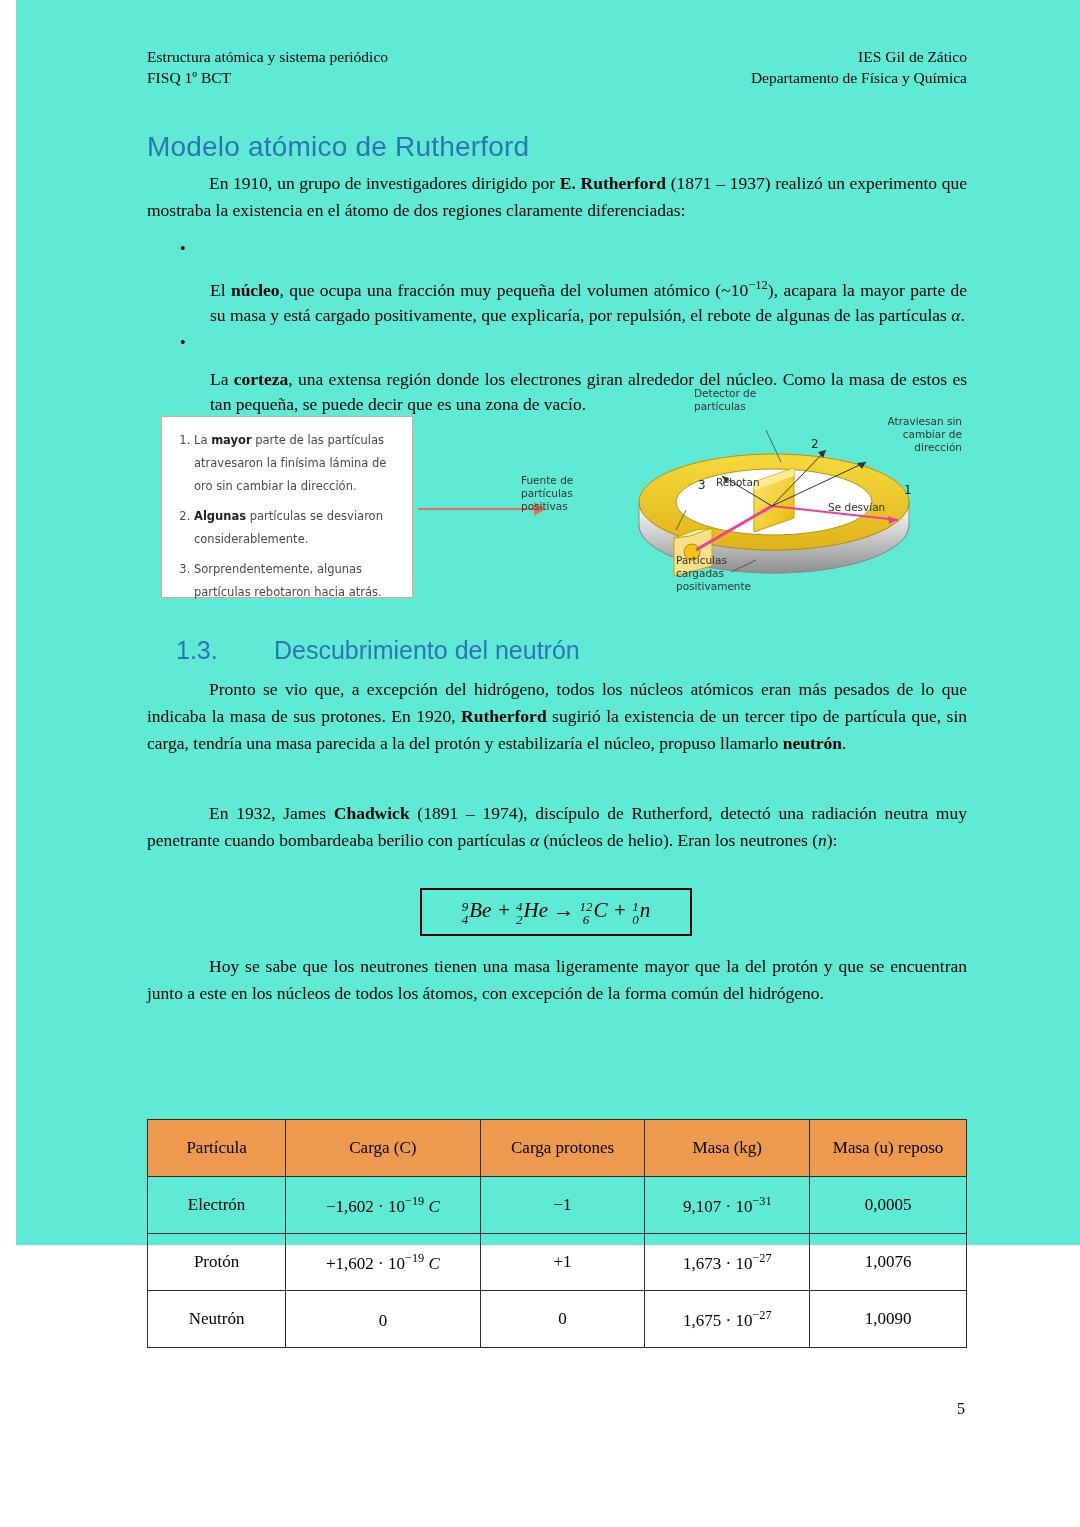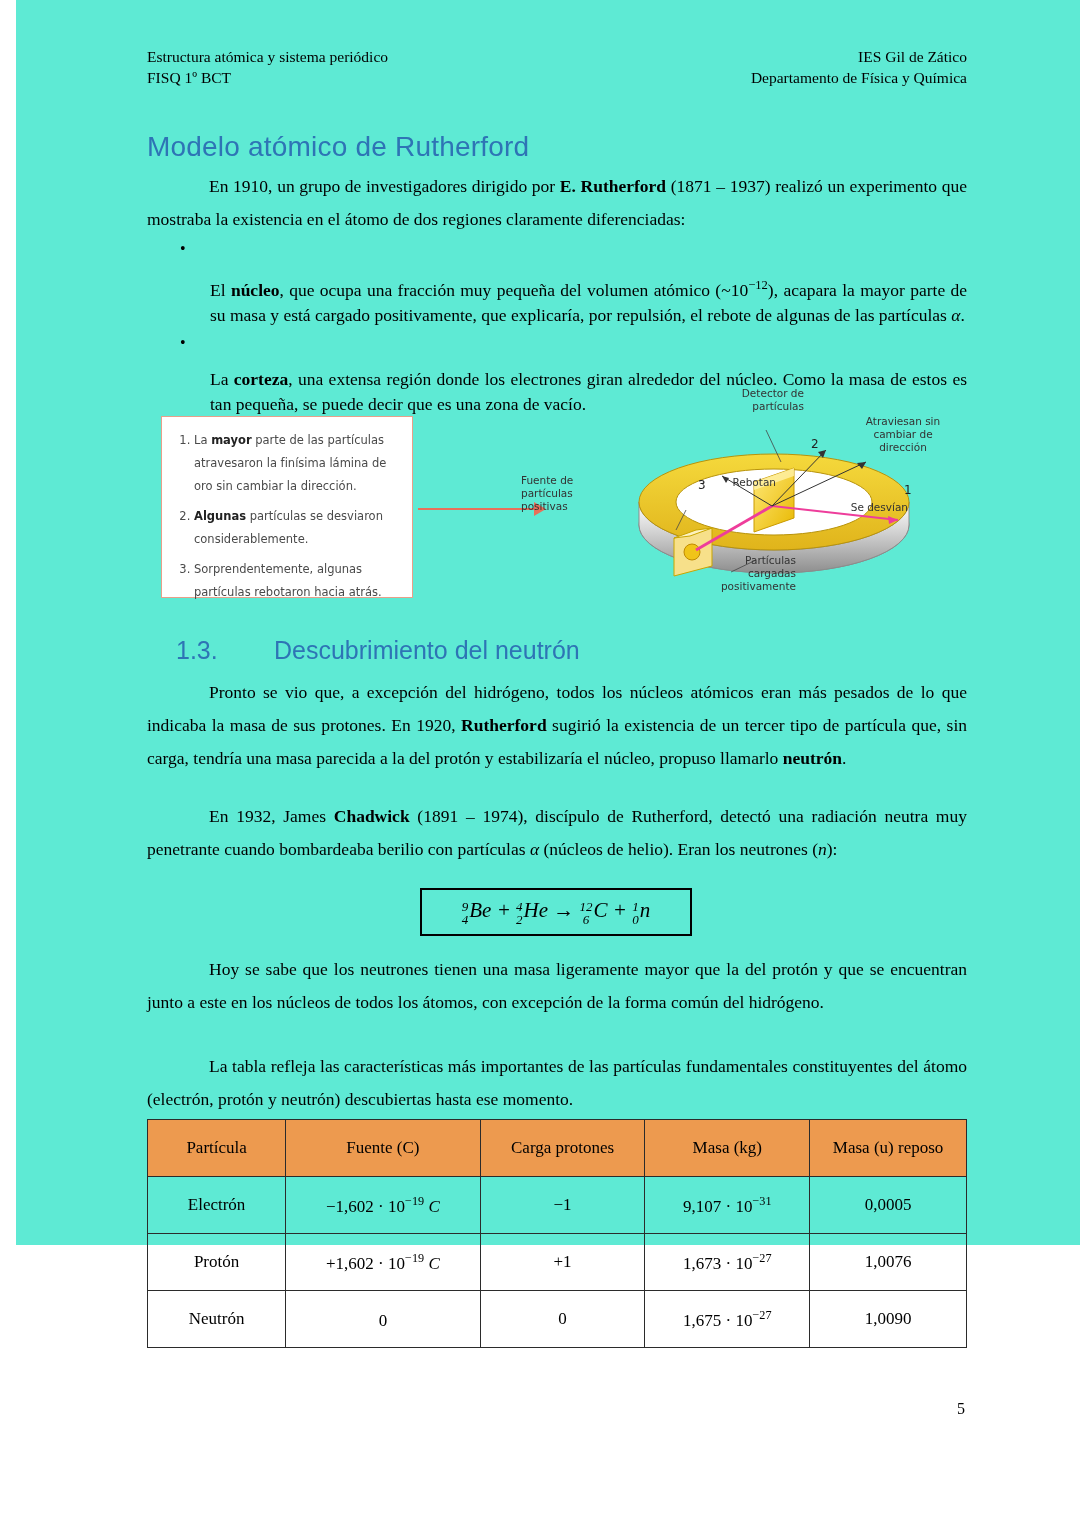--- a/index.html
+++ b/index.html
@@ -60,21 +60,21 @@
     color: #2E74B5;
     display: flex;
     align-items: baseline;
   }
   .sec-head .num { width: 98px; }
 
   
   .para {
     position: absolute;
     font-size: 17.5px;
-    line-height: 33px;
+    line-height: 27px;
     text-align: justify;
     text-justify: inter-word;
   }
   .indent { text-indent: 62px; }
   b { font-weight: bold; }
   .it { font-style: italic; }
 
   
   .bullets {
     position: absolute;
@@ -152,21 +152,21 @@
     border-bottom: 7px solid transparent;
   }
 
   .fig-art { position: absolute; left: 370px; top: 0; width: 430px; height: 225px; }
   .fig-label {
     position: absolute;
     font-family: "DejaVu Sans", sans-serif;
     font-size: 10.5px;
     line-height: 13px;
     color: #333;
-    text-align: right;
+    text-align: left;
   }
 
   
   .eq-box {
     position: absolute;
     left: 404px;
     top: 888px;
     width: 272px;
     height: 48px;
     border: 2px solid #000;
@@ -322,21 +322,21 @@
         <text x="378" y="104" font-family="DejaVu Sans" font-size="12" fill="#222">1</text>
         <text x="172" y="99" font-family="DejaVu Sans" font-size="12" fill="#222">3</text>
 
         <line x1="240" y1="40" x2="255" y2="72" stroke="#444" stroke-width="0.8"></line>
         <line x1="160" y1="120" x2="150" y2="140" stroke="#444" stroke-width="0.8"></line>
         <line x1="230" y1="170" x2="205" y2="182" stroke="#444" stroke-width="0.8"></line>
       </svg>
 
       <div class="fig-label" style="left:168px; top:-3px; width:110px; white-space:pre-line;">Detector de
 partículas</div>
-      <div class="fig-label" style="left:318px; top:25px; width:118px; white-space:pre-line; text-align:center;">Atraviesan sin
+      <div class="fig-label" style="left:318px; top:25px; width:118px; white-space:pre-line; text-align:right;">Atraviesan sin
 cambiar de
 dirección</div>
       <div class="fig-label" style="left:-5px; top:84px; width:92px; white-space:pre-line; text-align:left;">Fuente de
 partículas
 positivas</div>
       <div class="fig-label" style="left:190px; top:86px; width:60px;">Rebotan</div>
       <div class="fig-label" style="left:302px; top:111px; width:80px;">Se desvían</div>
       <div class="fig-label" style="left:150px; top:164px; width:120px; white-space:pre-line;">Partículas
 cargadas
 positivamente</div>
@@ -367,27 +367,26 @@
           <span>12</span>
           <span>6</span>
         </span><span>C</span><span> + </span><span class="frac">
           <span>1</span>
           <span>0</span>
         </span><span>n</span></span>
   </div>
 
   <div class="para indent" style="left:131px; top:953px; width:820px;">Hoy se sabe que los neutrones tienen una masa ligeramente mayor que la del protón y que se encuentran junto a este en los núcleos de todos los átomos, con excepción de la forma común del hidrógeno.</div>
 
-  <div class="para indent" style="left:131px; top:1050px; width:820px;">La tabla refleja las características más importantes de las partículas fundamentales constituyentes del átomo (electrón, protón y neutrón) descubiertas hasta ese momento.</div>
 
   <table class="pt">
     <thead>
       <tr>
         <th style="width:138px;">Partícula</th>
-        <th style="width:195px;">Fuente (C)</th>
+        <th style="width:195px;">Carga (C)</th>
         <th style="width:165px;">Carga protones</th>
         <th style="width:165px;">Masa (kg)</th>
         <th style="width:157px;">Masa (u) reposo</th>
       </tr>
     </thead>
     <tbody>
       <tr>
         <td>Electrón</td>
         <td class="num"><span>−1,602 · 10</span><sup class="sm">−19</sup> <i>C</i></td>
         <td class="num">−1</td>

